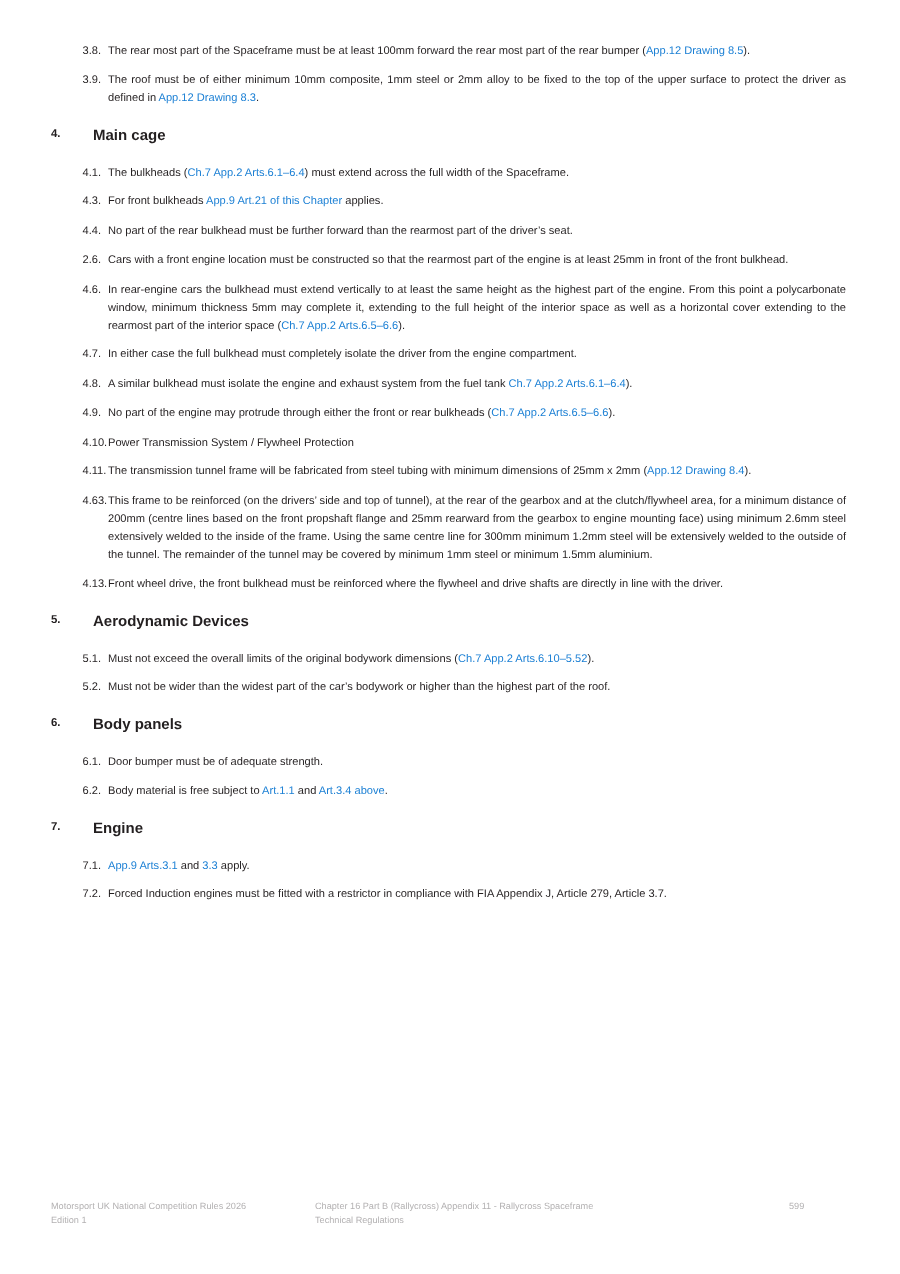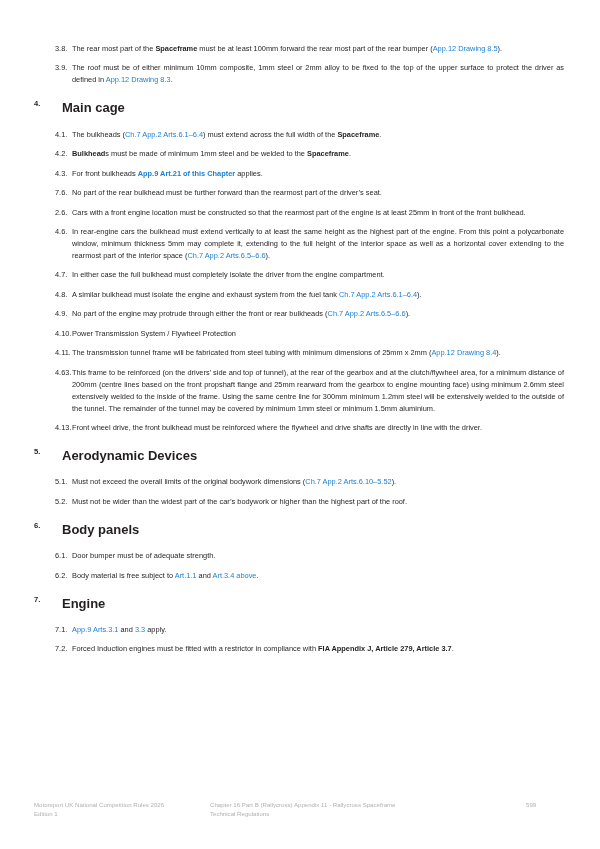--- a/index.html
+++ b/index.html
@@ -10,26 +10,26 @@
     background: #ffffff;
     font-family: "Liberation Sans", sans-serif;
     color: #231f20;
     font-size: 7.4px;
     line-height: 1.55;
     position: relative;
     overflow: hidden;
   }
   .page {
     position: absolute;
-    left: 0; top: 15px;
+    left: 0; top: 0;
     width: 600px; height: 714px;
     padding: 28px 34px 0 34px;
   }
   a, .lnk { color: #1a7fd4; text-decoration: none; }
-  .bold { font-weight: bold; }
+  .bold { font-weight: normal; }
 
   
   .clause {
     display: flex;
     align-items: flex-start;
     margin-bottom: 7.5px;
   }
   .clause .num {
     flex: 0 0 auto;
     width: 38px;
@@ -56,21 +56,21 @@
   .section .num {
     flex: 0 0 auto;
     width: 28px;
     padding-left: 0px;
     font-weight: bold;
     font-size: 7.6px;
   }
   .section .title {
     flex: 1 1 auto;
     font-weight: bold;
-    font-size: 13px;
+    font-size: 10px;
   }
 
   
   .footer {
     position: absolute;
     left: 34px;
     right: 34px;
     bottom: 30px;
     display: flex;
     align-items: flex-start;
@@ -97,29 +97,25 @@
       </div>
       <div class="section">
         <div class="num">4.</div>
         <div class="title">Main cage</div>
       </div>
       <div class="clause l2">
         <div class="num">4.1.</div>
         <div class="body"><span>The bulkheads (</span><a class="lnk" href="#">Ch.7 App.2 Arts.6.1–6.4</a><span>) must extend across the full width of the </span><span class="bold">Spaceframe</span><span>.</span></div>
       </div>
       <div class="clause l2">
-        <div class="num">4.2.</div>
-        <div class="body"><span class="bold">Bulkhead</span><span>s must be made of minimum 1mm steel and be welded to the </span><span class="bold">Spaceframe</span><span>.</span></div>
-      </div>
-      <div class="clause l2">
         <div class="num">4.3.</div>
         <div class="body"><span>For front bulkheads </span><a class="lnk bold" href="#">App.9 Art.21 of this Chapter</a><span> applies.</span></div>
       </div>
       <div class="clause l2">
-        <div class="num">7.6.</div>
+        <div class="num">4.4.</div>
         <div class="body"><span>No part of the rear bulkhead must be further forward than the rearmost part of the driver’s seat.</span></div>
       </div>
       <div class="clause l2">
         <div class="num">2.6.</div>
         <div class="body"><span>Cars with a front engine location must be constructed so that the rearmost part of the engine is at least 25mm in front of the front bulkhead.</span></div>
       </div>
       <div class="clause l2">
         <div class="num">4.6.</div>
         <div class="body"><span>In rear-engine cars the bulkhead must extend vertically to at least the same height as the highest part of the engine. From this point a polycarbonate window, minimum thickness 5mm may complete it, extending to the full height of the interior space as well as a horizontal cover extending to the rearmost part of the interior space (</span><a class="lnk" href="#">Ch.7 App.2 Arts.6.5–6.6</a><span>).</span></div>
       </div>

